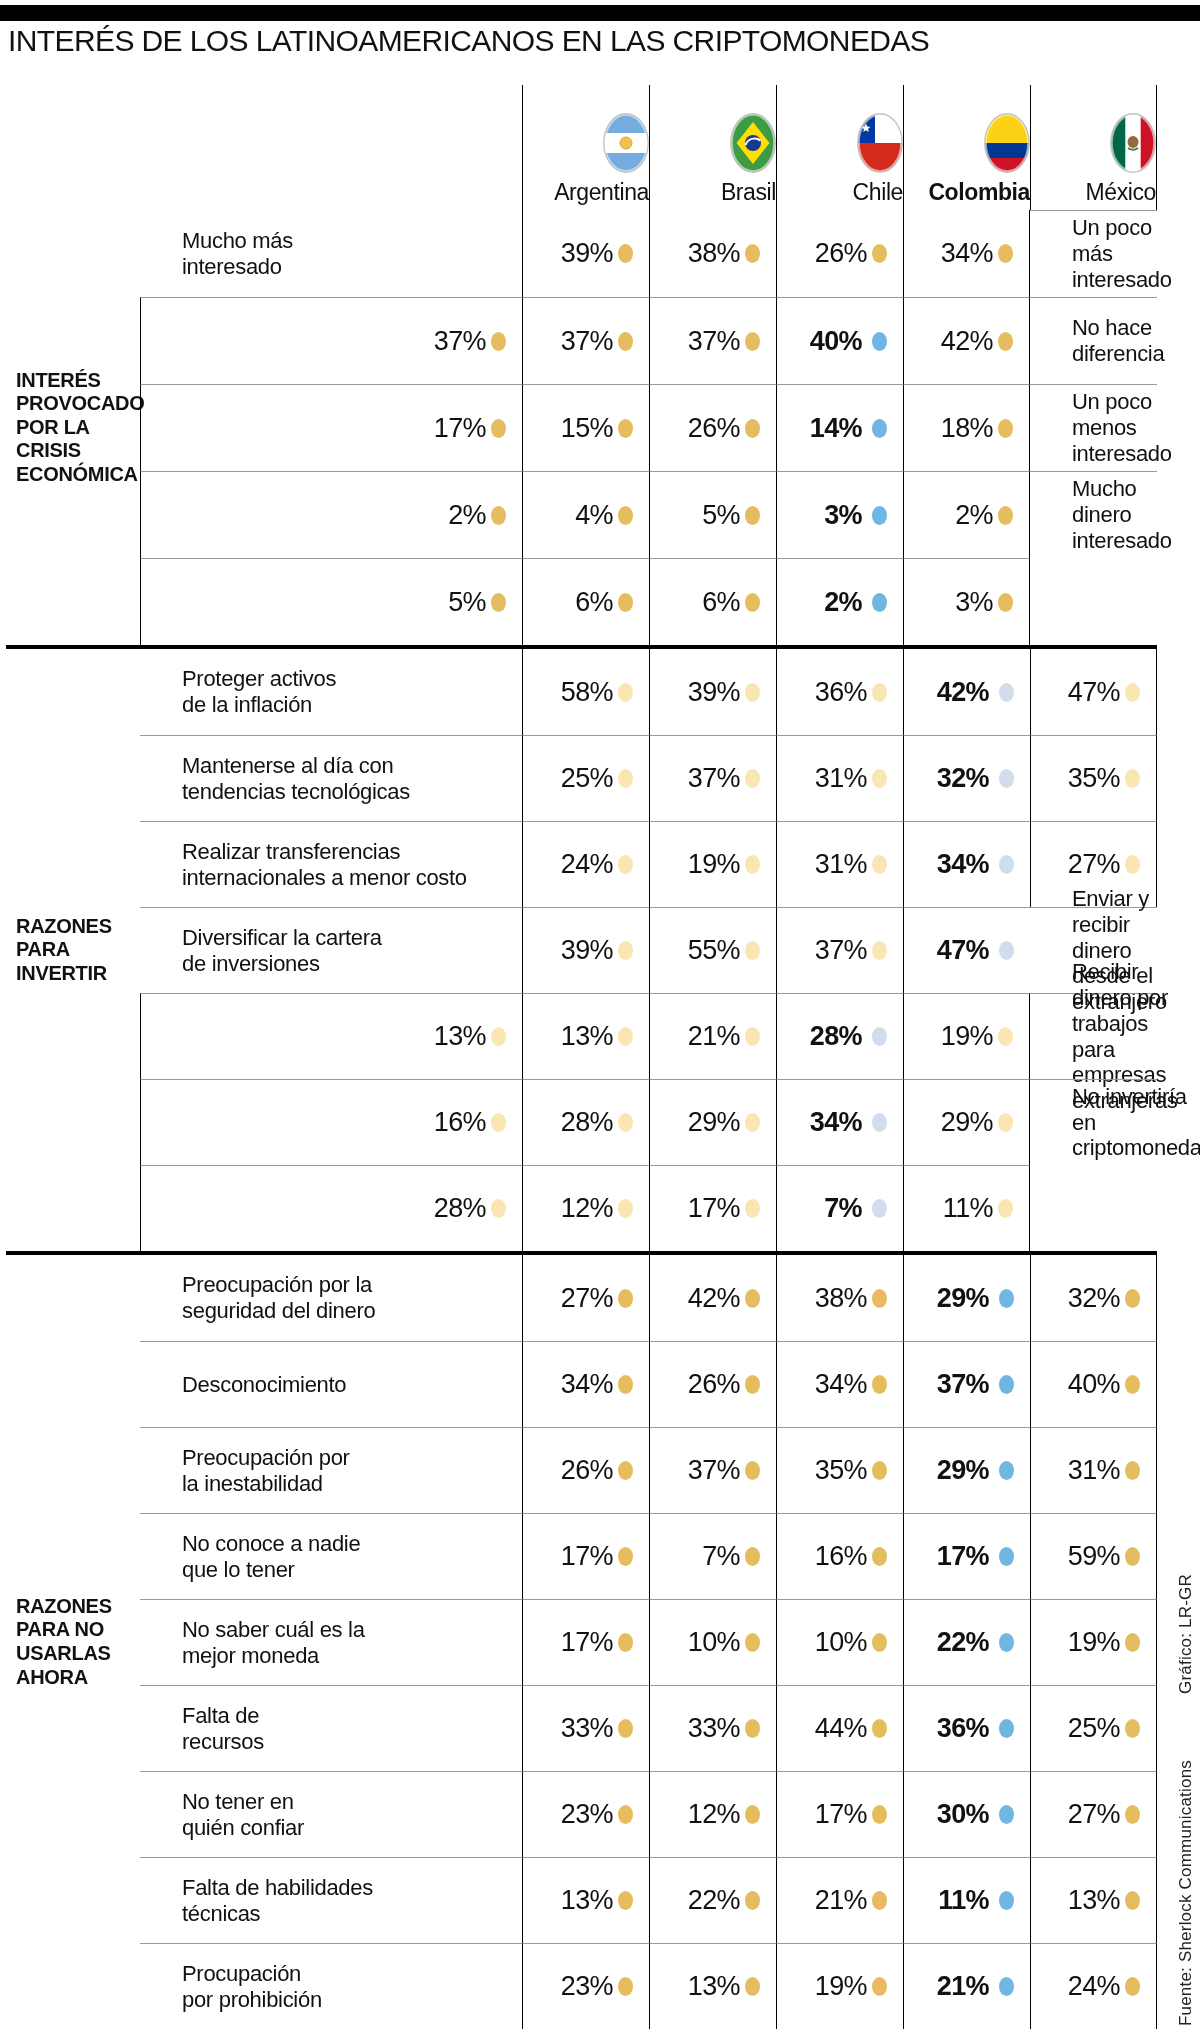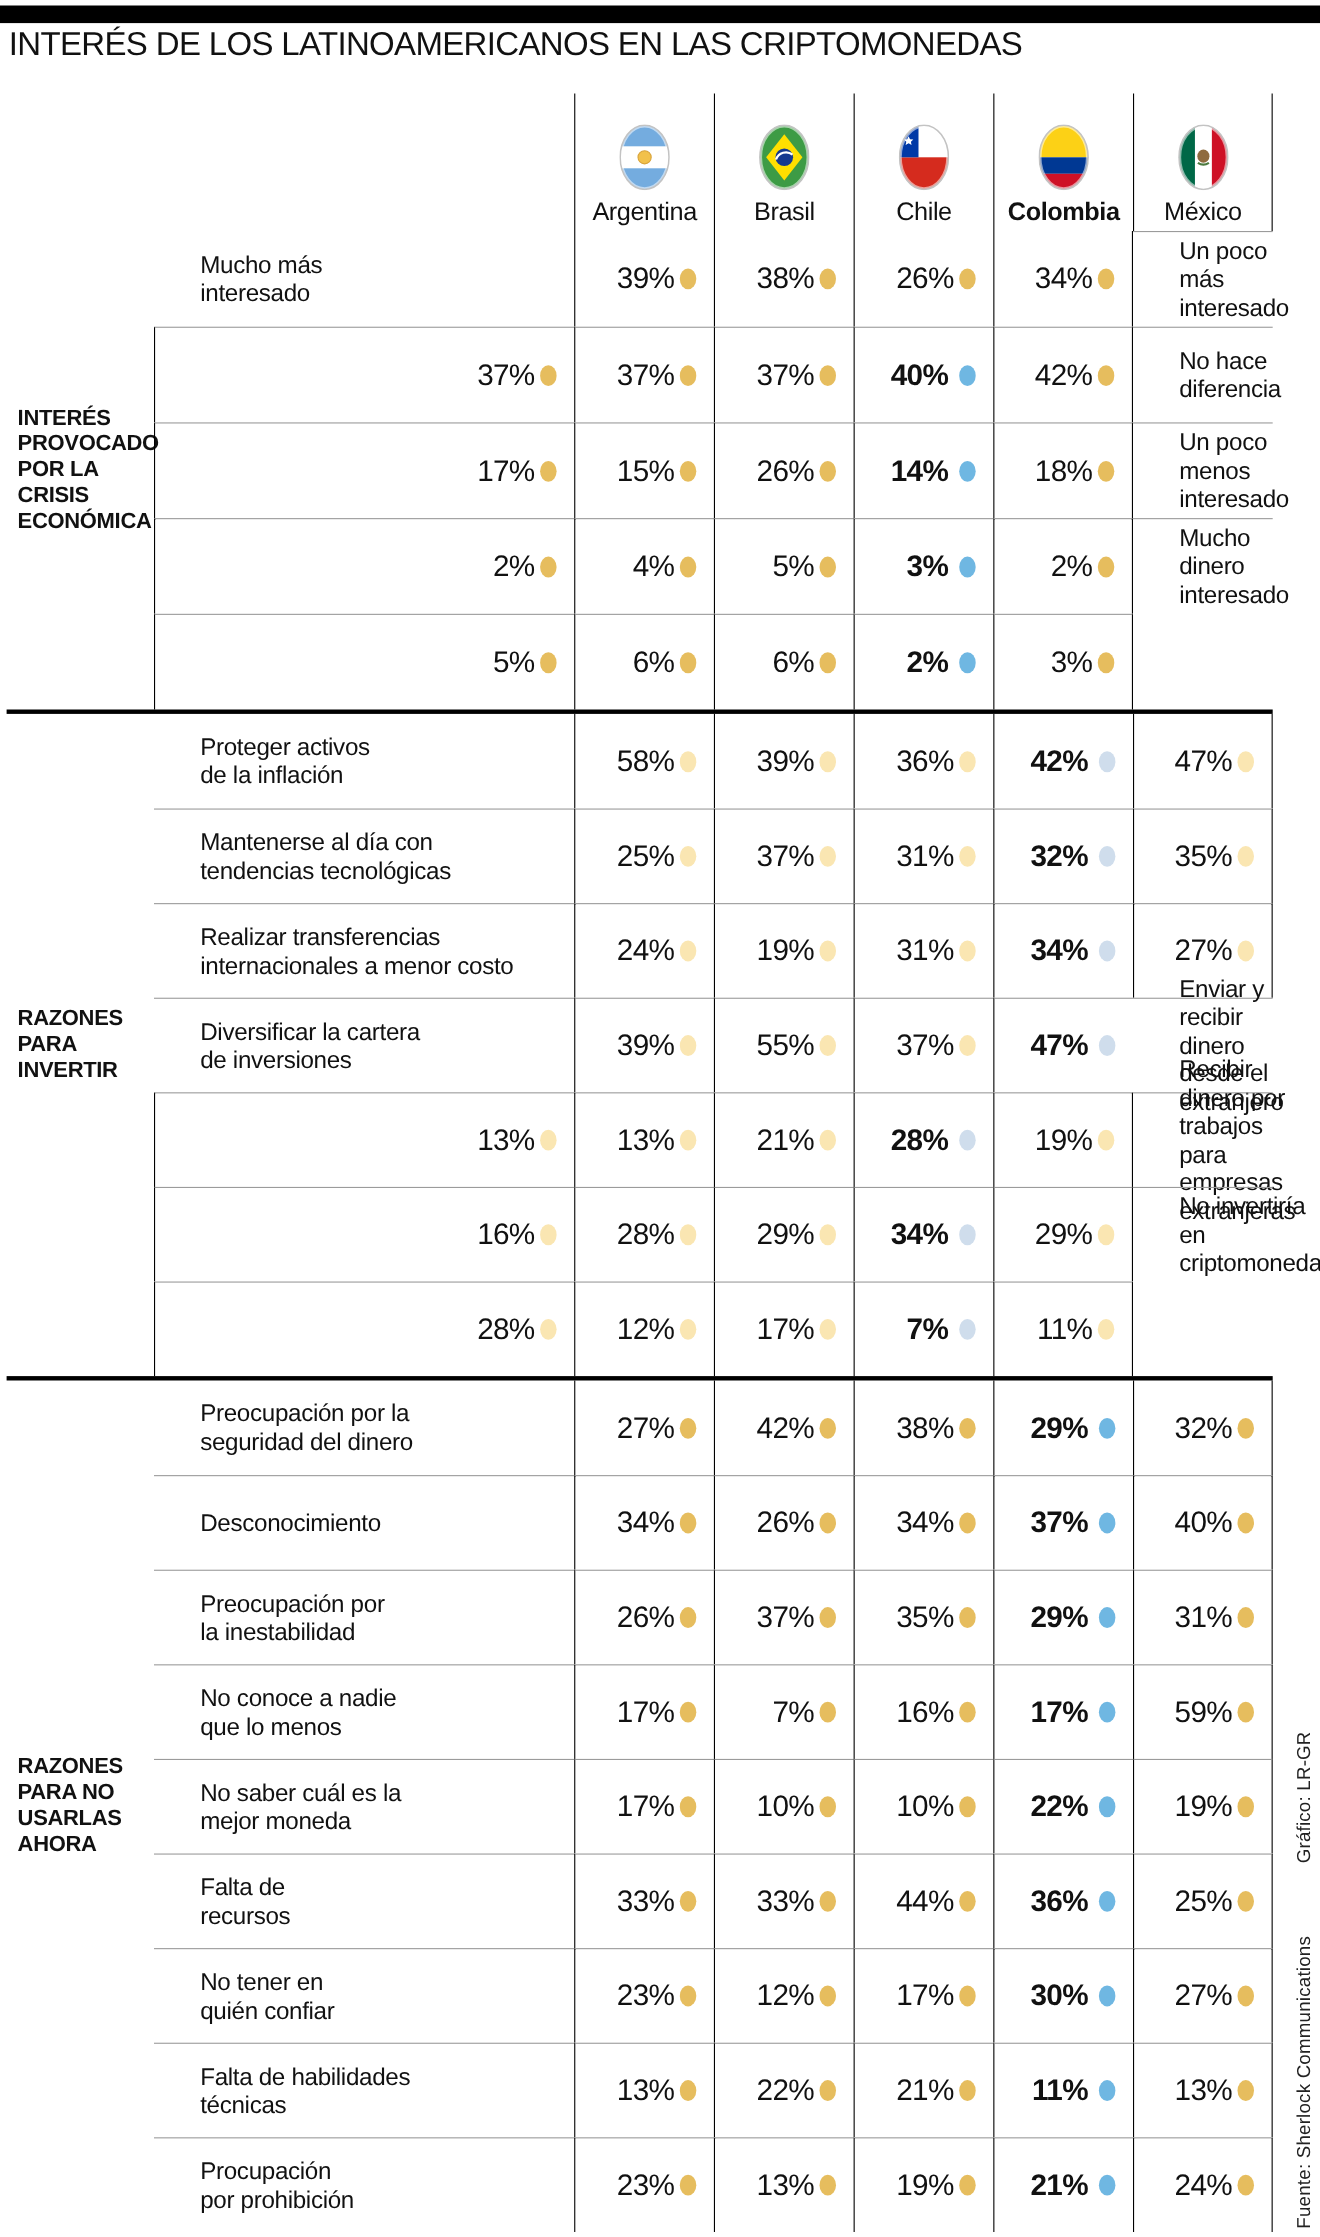--- a/index.html
+++ b/index.html
@@ -4,21 +4,21 @@
 <style>
   html,body{margin:0;padding:0;background:#fff;}
   .page{position:relative;width:1200px;height:2034px;background:#fff;overflow:hidden;
         font-family:"Liberation Sans",sans-serif;color:#111;}
   .topbar{position:absolute;left:0;top:5px;width:1200px;height:16px;background:#000;}
   .title{position:absolute;left:8px;top:24px;margin:0;font-size:30px;font-weight:400;
          letter-spacing:-0.6px;white-space:nowrap;}
   .table{position:absolute;left:6px;top:85px;}
   .grid{display:grid;grid-template-columns:134px 382px repeat(5,127px);}
   .header-row{height:125px;}
-  .country-cell{display:flex;flex-direction:column;align-items:center;justify-content:flex-end;
+  .country-cell{display:flex;flex-direction:column;align-items:flex-end;justify-content:flex-end;
                 gap:6px;padding-bottom:4px;border-left:1px solid #000;}
   .country-cell.last{border-right:1px solid #000;}
   .country-name{font-size:23px;letter-spacing:-0.4px;}
   .country-cell.hl .country-name{font-weight:700;}
   .section{display:grid;grid-template-columns:134px 382px repeat(5,127px);}
   .section.thick-top{border-top:4px solid #000;}
   .sec-label{grid-column:1;display:flex;align-items:center;padding-left:10px;
              font-weight:700;font-size:20px;line-height:1.18;white-space:pre-line;letter-spacing:-0.3px;}
   .row-label{display:flex;align-items:center;padding-left:42px;font-size:22px;line-height:1.18;
              white-space:pre-line;letter-spacing:-0.3px;}
@@ -470,21 +470,21 @@
           </div>
           <div class="cell hl bt">
             <span>29%</span>
             <span class="dot" style="background: rgb(111, 183, 226);"></span>
           </div>
           <div class="cell bt last">
             <span>31%</span>
             <span class="dot" style="background: rgb(230, 189, 94);"></span>
           </div>
           <div class="row-label bt">No conoce a nadie
-que lo menos</div>
+que lo tener</div>
           <div class="cell bt">
             <span>17%</span>
             <span class="dot" style="background: rgb(230, 189, 94);"></span>
           </div>
           <div class="cell bt">
             <span>7%</span>
             <span class="dot" style="background: rgb(230, 189, 94);"></span>
           </div>
           <div class="cell bt">
             <span>16%</span>

